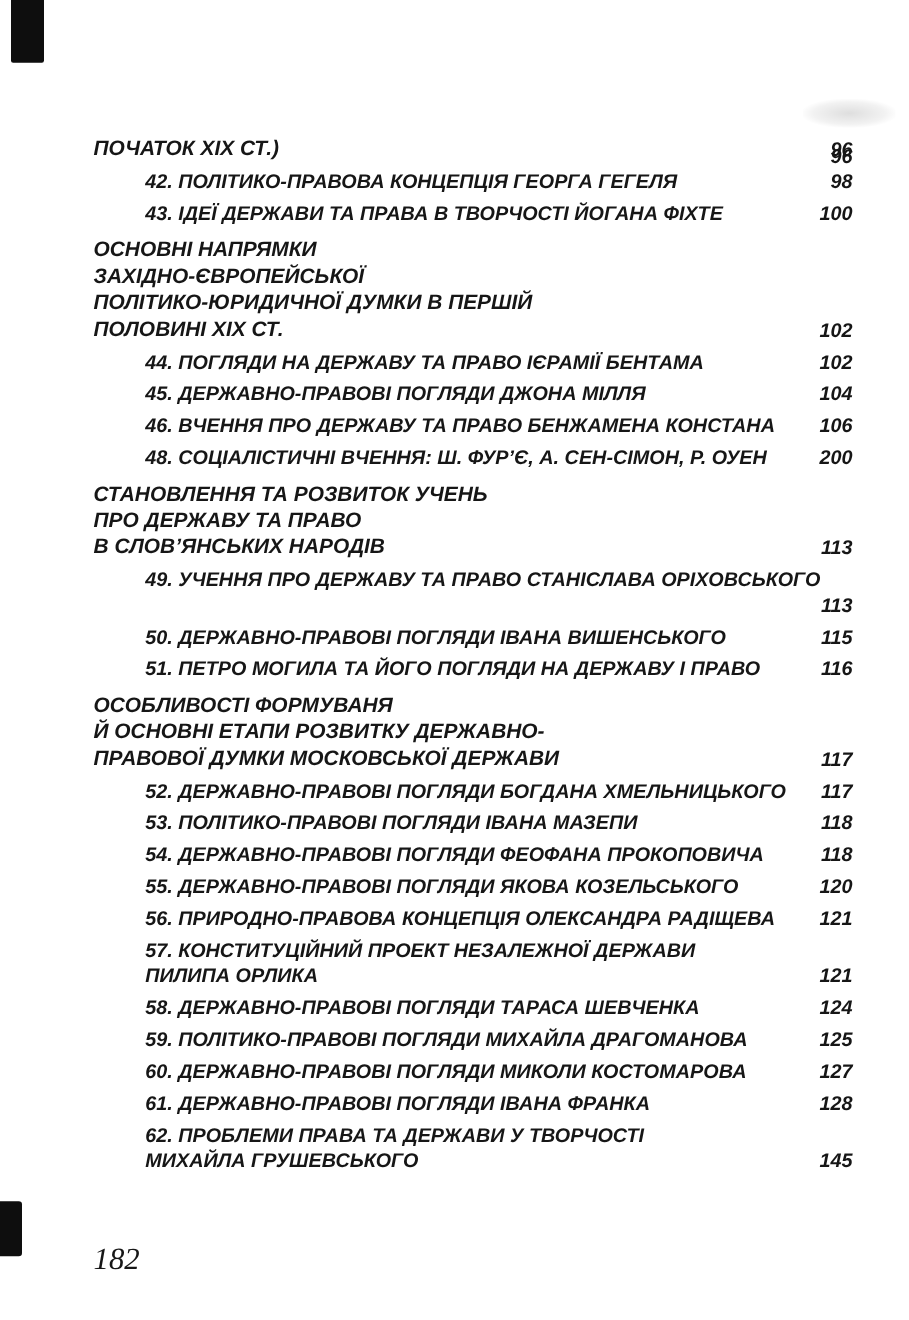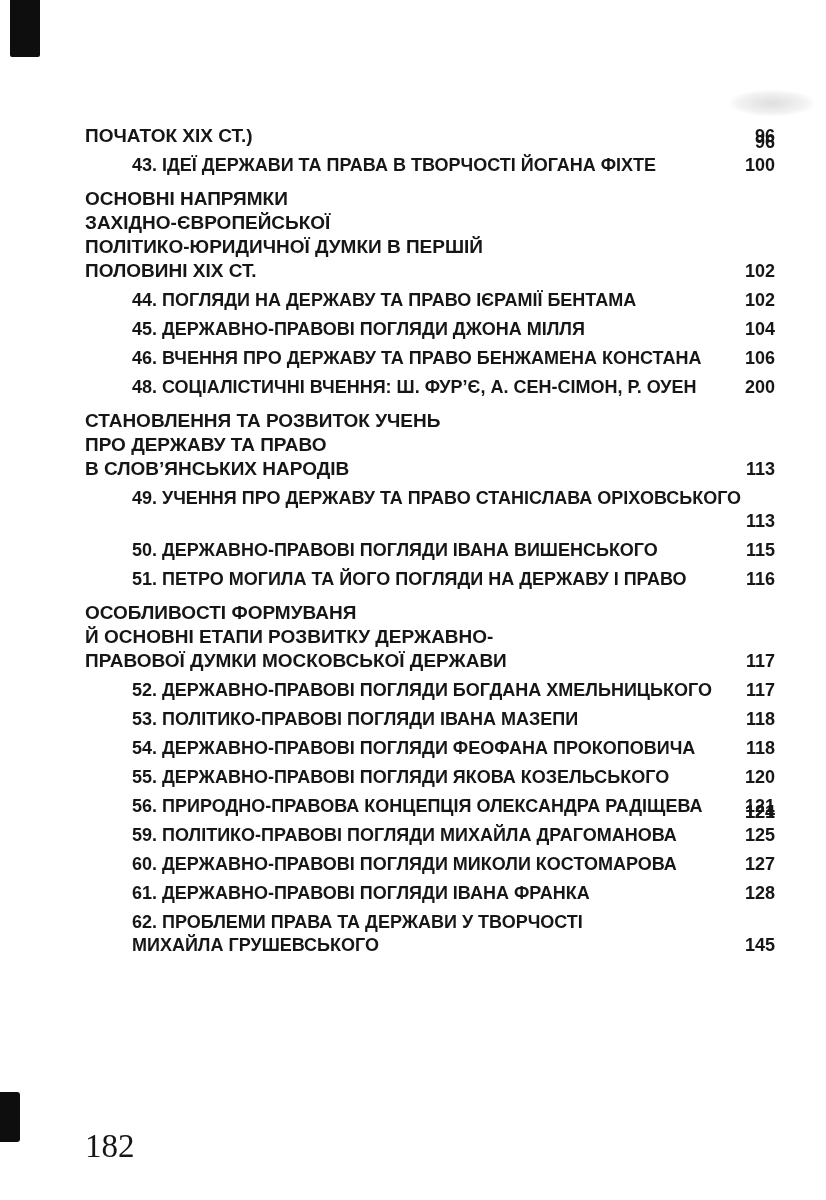--- a/index.html
+++ b/index.html
@@ -8,20 +8,21 @@
     background: #ffffff;
   }
   .page {
     position: relative;
     width: 826px;
     height: 1200px;
     background: #ffffff;
     overflow: hidden;
     font-family: "Liberation Sans", "DejaVu Sans", sans-serif;
     color: #161616;
+    font-style: italic;
   }
   
   .artifact-tl {
     position: absolute;
     left: 10px;
     top: 0;
     width: 30px;
     height: 57px;
     background: #0e0e0e;
     border-radius: 0 0 2px 2px;
@@ -89,21 +90,21 @@
   .entry.below .pagenum {
     position: static;
     display: block;
     text-align: right;
   }
   .folio {
     position: absolute;
     left: 85px;
     top: 1133px;
     font-family: "Liberation Serif", "DejaVu Serif", serif;
-    font-size: 33px;
+    font-size: 28px;
     line-height: 26px;
     font-weight: normal;
     color: #161616;
   }
 </style>
 </head>
 <body>
 
 <div class="page">
   <div class="artifact-tl"></div>
@@ -111,20 +112,24 @@
   <div class="smudge"></div>
   <div class="toc">
       <div class="entry section">
         <div class="title">ПОЧАТОК XIX СТ.)</div>
         <div class="pagenum">96</div>
       </div>
       <div class="entry item">
         <div class="pagenum">96</div>
       </div>
       <div class="entry item">
+        <div class="title">42. ПОЛІТИКО-ПРАВОВА КОНЦЕПЦІЯ ГЕОРГА ГЕГЕЛЯ</div>
+        <div class="pagenum">98</div>
+      </div>
+      <div class="entry item">
         <div class="title">43. ІДЕЇ ДЕРЖАВИ ТА ПРАВА В ТВОРЧОСТІ ЙОГАНА ФІХТЕ</div>
         <div class="pagenum">100</div>
       </div>
       <div class="entry section">
         <div class="title">ОСНОВНІ НАПРЯМКИ
 ЗАХІДНО-ЄВРОПЕЙСЬКОЇ
 ПОЛІТИКО-ЮРИДИЧНОЇ ДУМКИ В ПЕРШІЙ
 ПОЛОВИНІ XIX СТ.</div>
         <div class="pagenum">102</div>
       </div>
@@ -182,23 +187,26 @@
       </div>
       <div class="entry item">
         <div class="title">55. ДЕРЖАВНО-ПРАВОВІ ПОГЛЯДИ ЯКОВА КОЗЕЛЬСЬКОГО</div>
         <div class="pagenum">120</div>
       </div>
       <div class="entry item">
         <div class="title">56. ПРИРОДНО-ПРАВОВА КОНЦЕПЦІЯ ОЛЕКСАНДРА РАДІЩЕВА</div>
         <div class="pagenum">121</div>
       </div>
       <div class="entry item">
+        <div class="title">57. КОНСТИТУЦІЙНИЙ ПРОЕКТ НЕЗАЛЕЖНОЇ ДЕРЖАВИ
+ПИЛИПА ОРЛИКА</div>
         <div class="pagenum">121</div>
       </div>
       <div class="entry item">
+        <div class="title">58. ДЕРЖАВНО-ПРАВОВІ ПОГЛЯДИ ТАРАСА ШЕВЧЕНКА</div>
         <div class="pagenum">124</div>
       </div>
       <div class="entry item">
         <div class="title">59. ПОЛІТИКО-ПРАВОВІ ПОГЛЯДИ МИХАЙЛА ДРАГОМАНОВА</div>
         <div class="pagenum">125</div>
       </div>
       <div class="entry item">
         <div class="title">60. ДЕРЖАВНО-ПРАВОВІ ПОГЛЯДИ МИКОЛИ КОСТОМАРОВА</div>
         <div class="pagenum">127</div>
       </div>

